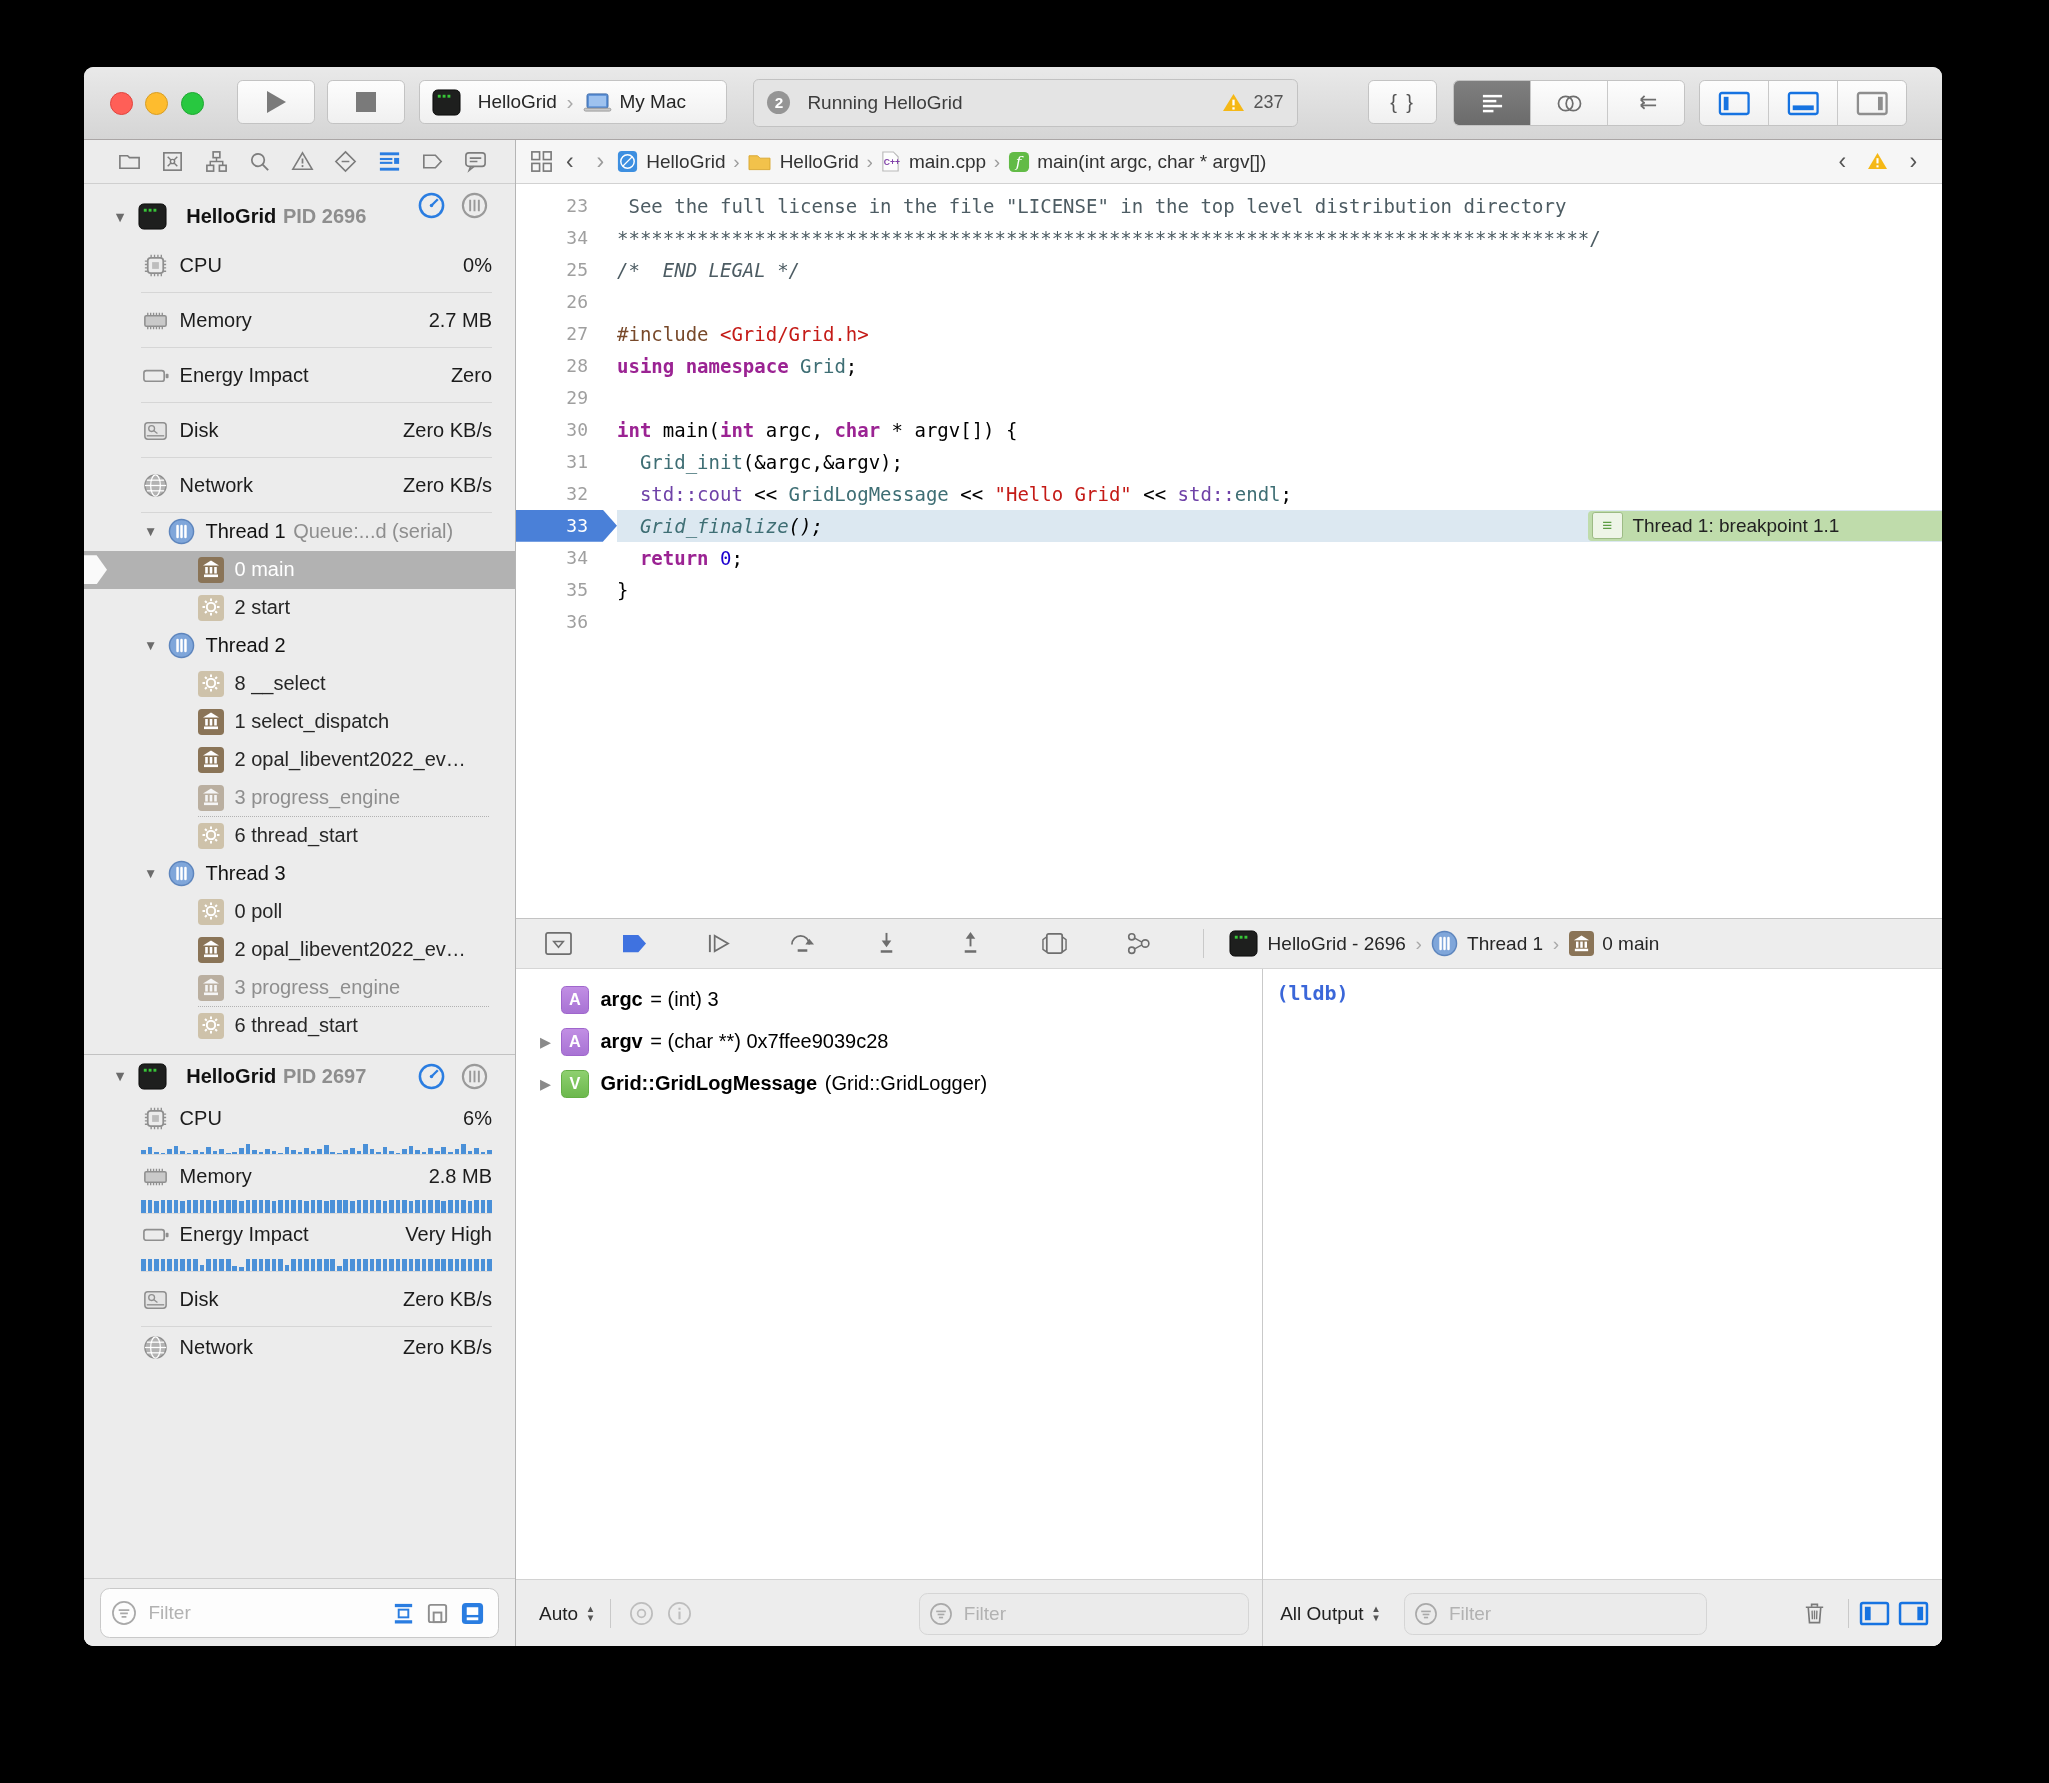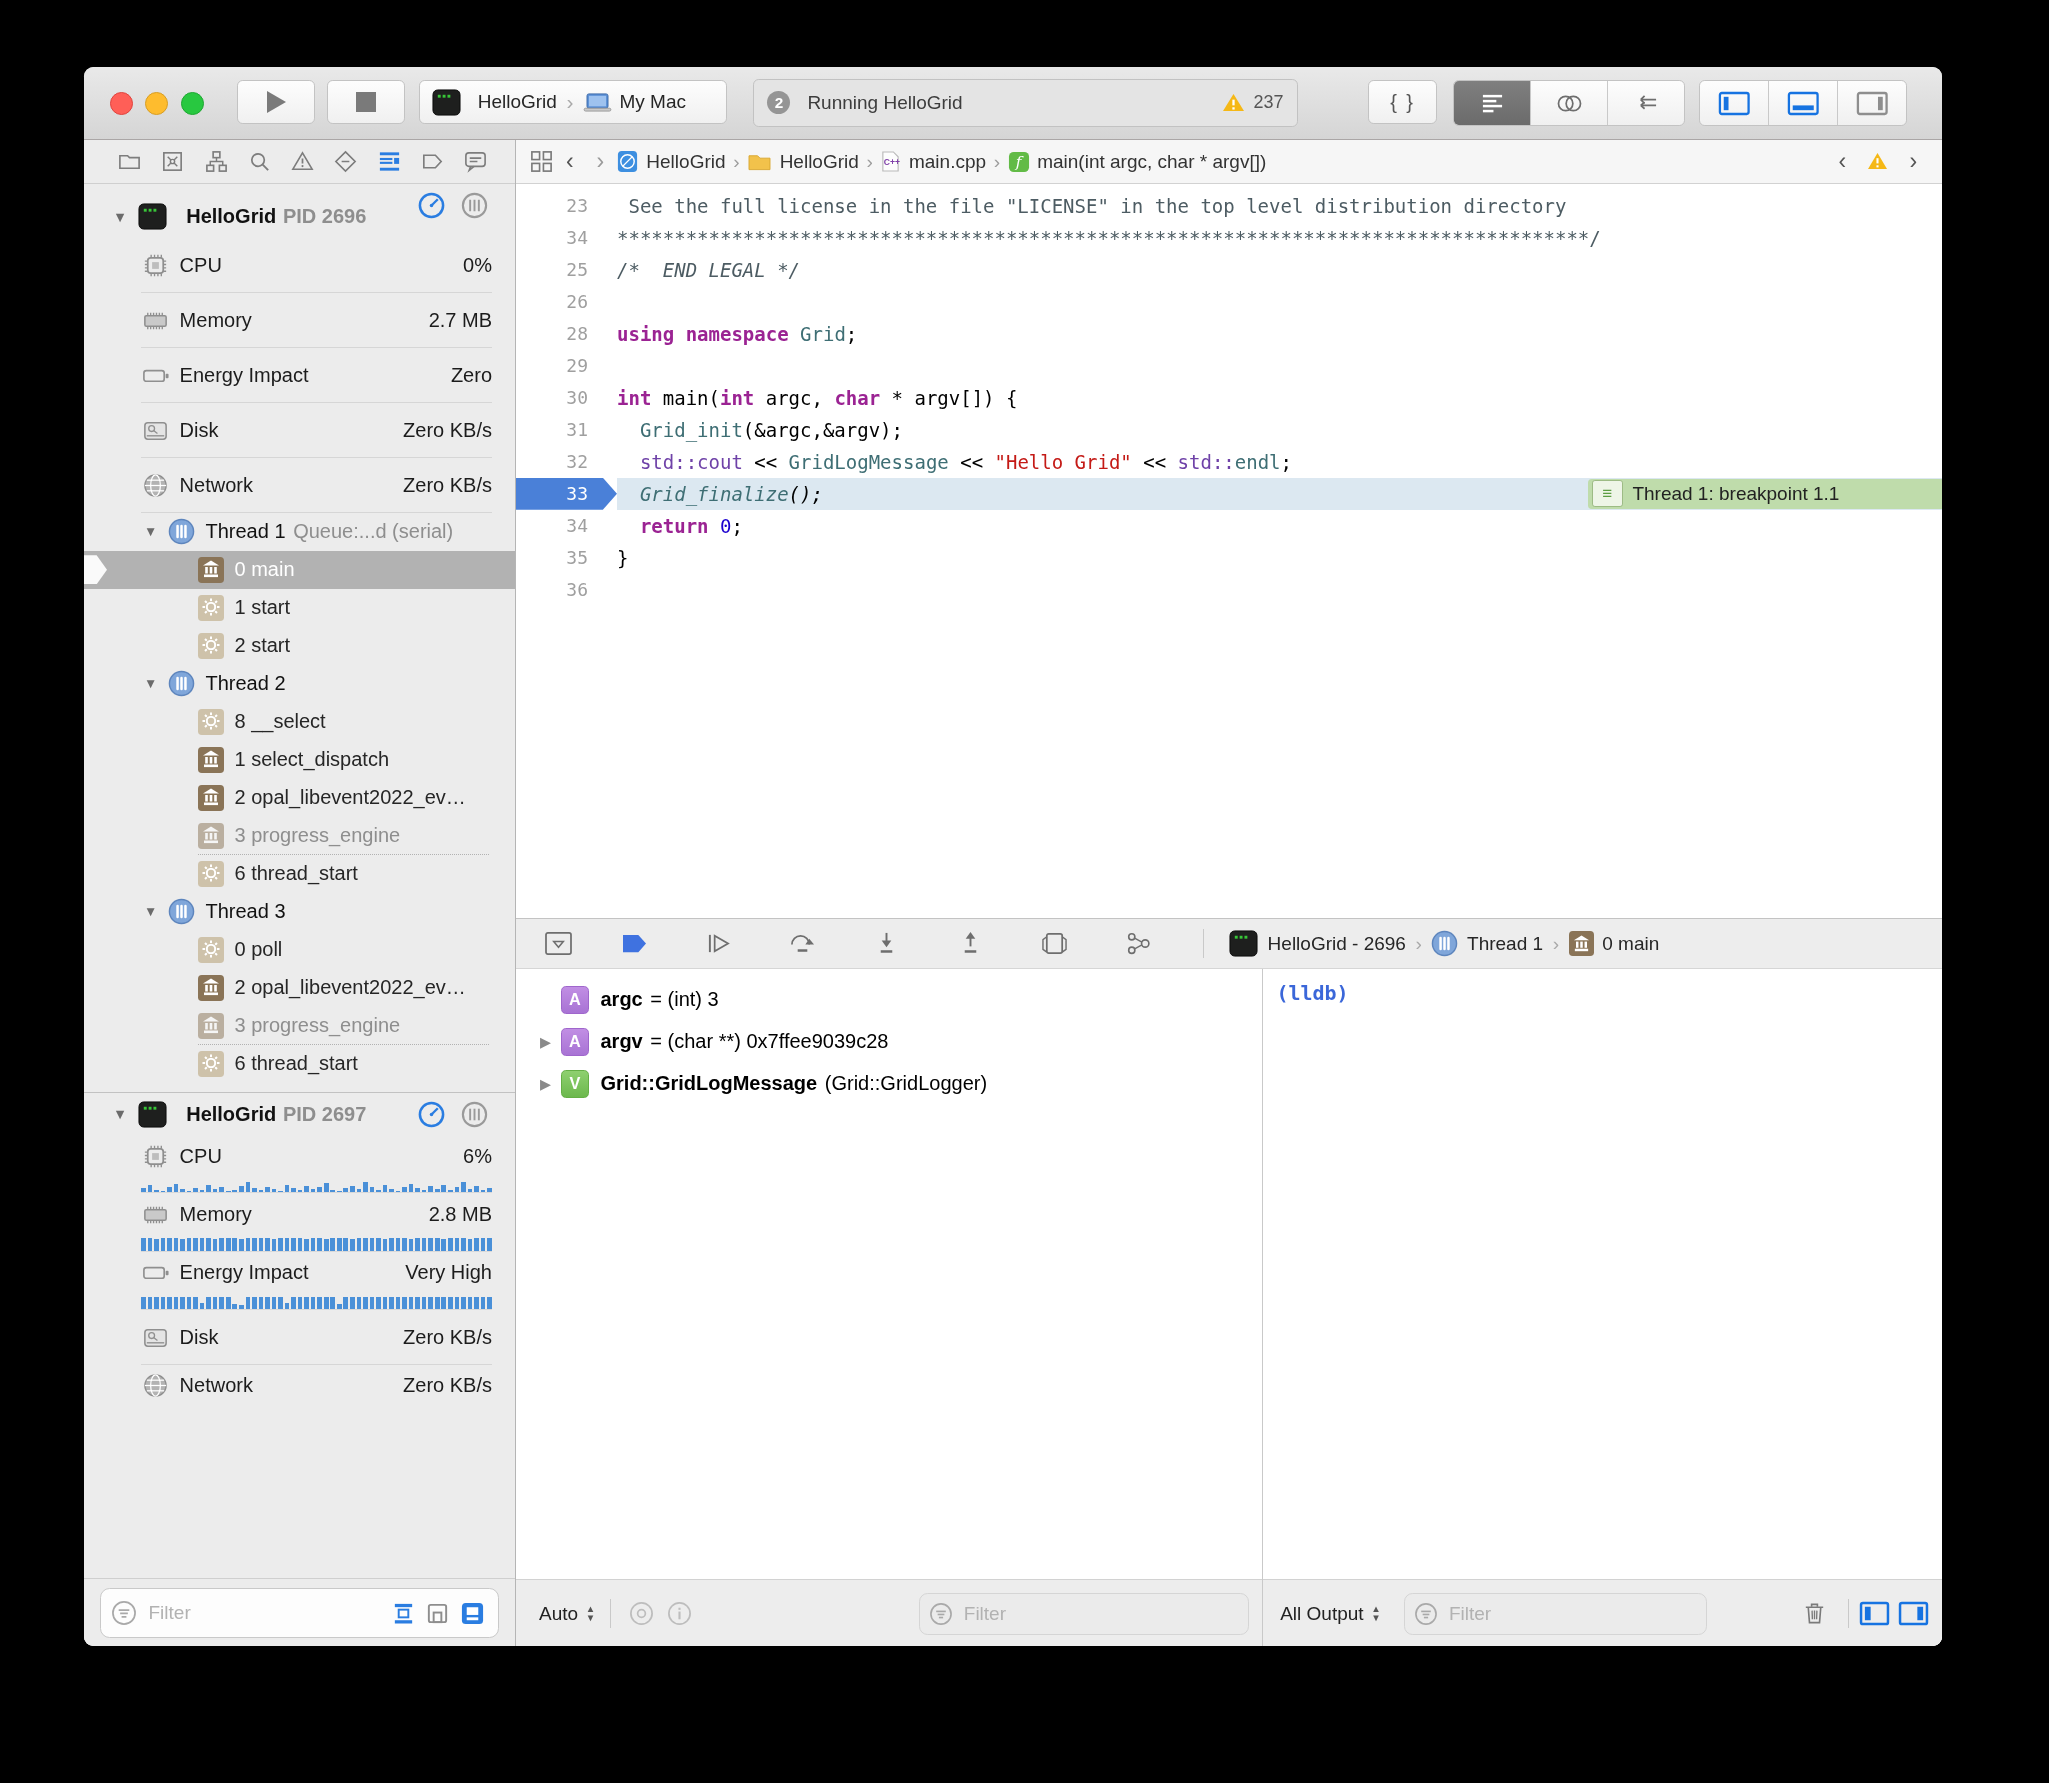--- a/index.html
+++ b/index.html
@@ -444,31 +444,20 @@
                   <rect x="4.2" y="8" width="2.6" height="6.5" fill="#fff"></rect>
                   <rect x="8.7" y="8" width="2.6" height="6.5" fill="#fff"></rect>
                   <rect x="13.2" y="8" width="2.6" height="6.5" fill="#fff"></rect>
                   <rect x="3" y="15.5" width="14" height="2.6" fill="#fff"></rect>
                 </svg>
 
               </span>
               <span class="flabel">0 main</span>
             </div>
 
-            <div class="frame-row">
-
-              <span class="fic gear">
-
-                <svg class="g-gear" width="20" height="20" viewBox="0 0 20 20">
-                  <circle cx="10" cy="10" r="4.2" fill="none" stroke="#fff" stroke-width="2"></circle>
-                  <path d="M10,1.5 V4 M10,16 V18.5 M1.5,10 H4 M16,10 H18.5 M4,4 L5.8,5.8 M14.2,14.2 L16,16 M4,16 L5.8,14.2 M14.2,5.8 L16,4" stroke="#fff" stroke-width="2"></path>
-                </svg>
-              </span>
-              <span class="flabel">1 start</span>
-            </div>
 
             <div class="frame-row">
 
               <span class="fic gear">
 
                 <svg class="g-gear" width="20" height="20" viewBox="0 0 20 20">
                   <circle cx="10" cy="10" r="4.2" fill="none" stroke="#fff" stroke-width="2"></circle>
                   <path d="M10,1.5 V4 M10,16 V18.5 M1.5,10 H4 M16,10 H18.5 M4,4 L5.8,5.8 M14.2,14.2 L16,16 M4,16 L5.8,14.2 M14.2,5.8 L16,4" stroke="#fff" stroke-width="2"></path>
                 </svg>
               </span>
@@ -1017,20 +1006,25 @@
               <span class="codetxt"><span class="tok-cmti">/*  END LEGAL */</span></span>
 
             </div>
 
             <div class="cl">
               <span class="gut">26</span>
               <span class="codetxt"></span>
 
             </div>
 
+            <div class="cl">
+              <span class="gut">27</span>
+              <span class="codetxt"><span class="tok-prep">#include </span><span class="tok-str">&lt;Grid/Grid.h&gt;</span></span>
+
+            </div>
 
             <div class="cl">
               <span class="gut">28</span>
               <span class="codetxt"><span class="tok-kw">using</span><span class="tok-pl"> </span><span class="tok-kw">namespace</span><span class="tok-pl"> </span><span class="tok-type">Grid</span><span class="tok-pl">;</span></span>
 
             </div>
 
             <div class="cl">
               <span class="gut">29</span>
               <span class="codetxt"></span>

